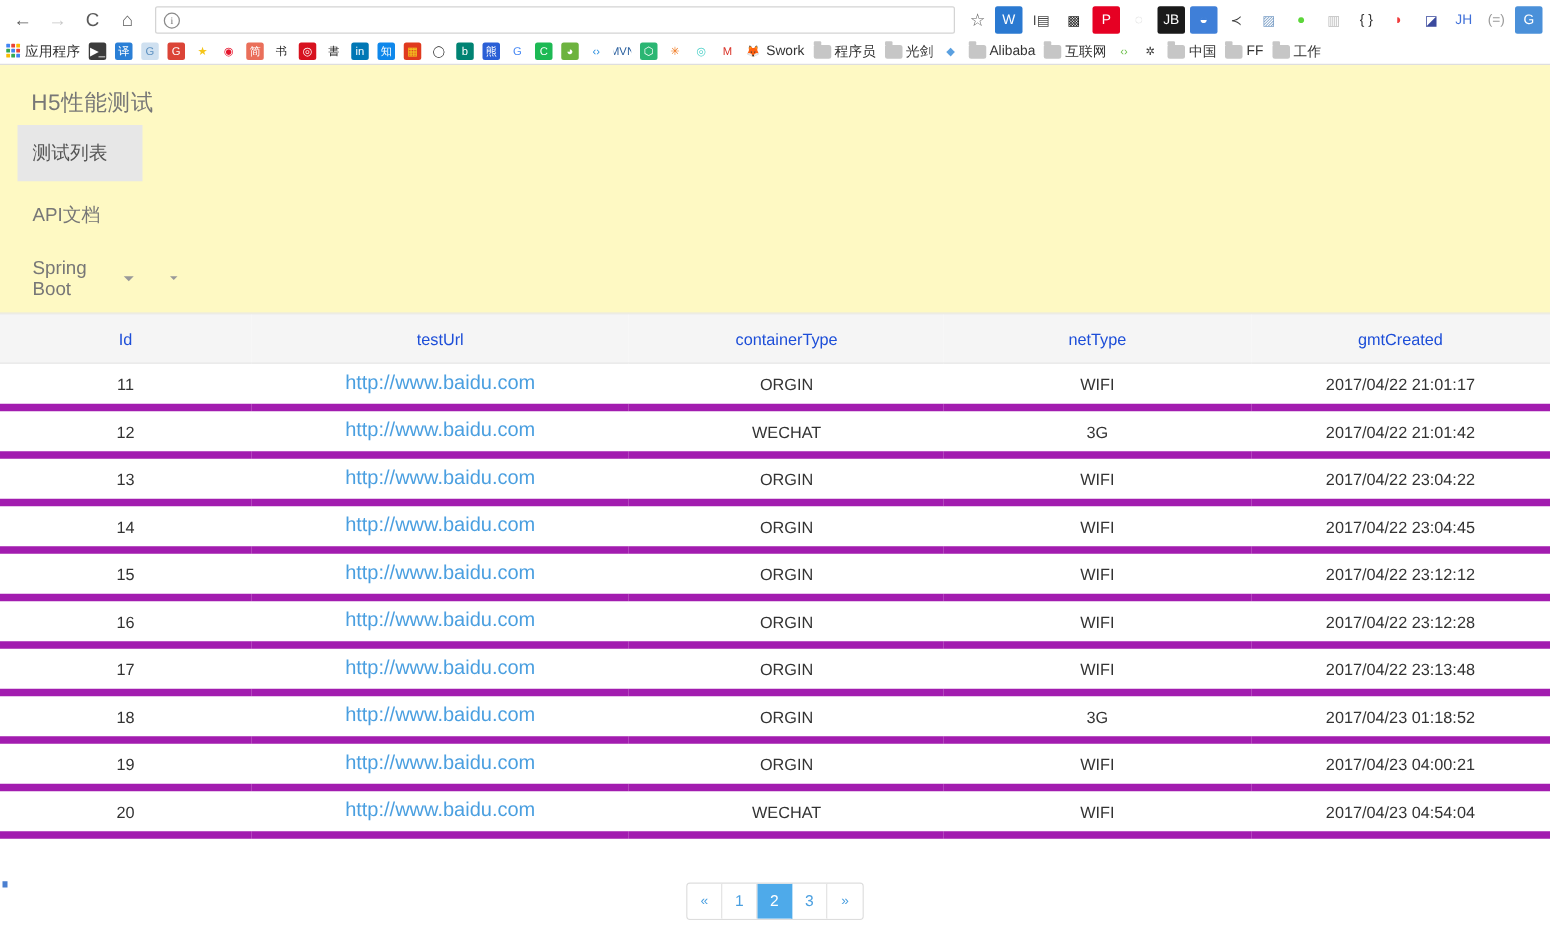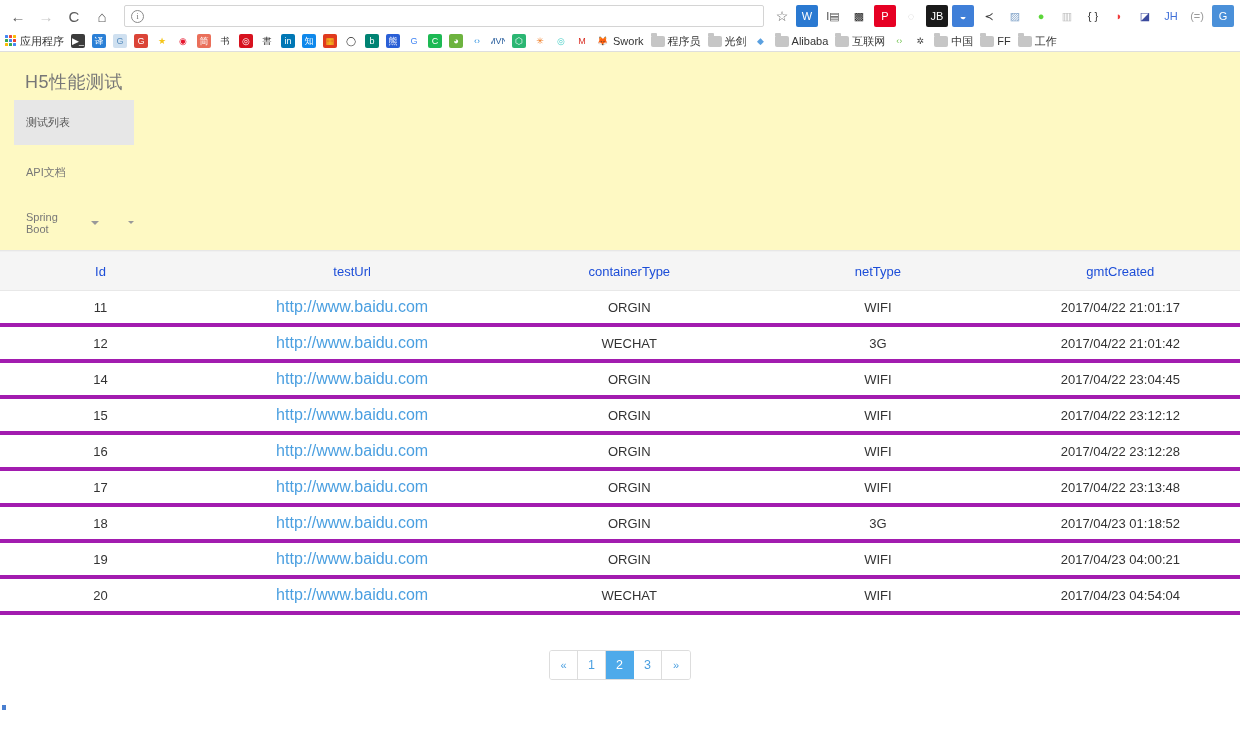--- a/index.html
+++ b/index.html
@@ -160,27 +160,27 @@
     position: absolute;
     left: 25px;
     top: 18px;
     font-size: 18px;
     color: #777777;
     letter-spacing: 0.5px;
   }
   .nav-item {
     position: absolute;
     left: 14px;
-    width: 120px;
+    width: 100px;
     height: 45px;
     display: flex;
     align-items: center;
     padding-left: 12px;
     box-sizing: border-box;
-    font-size: 11px;
+    font-size: 15px;
     color: #777777;
   }
   .nav-item.active {
     background: #e7e7e7;
     color: #555555;
   }
   .nav-item.n1 { top: 48px; }
   .nav-item.n2 { top: 98px; }
   .nav-item.n3 { top: 148px; gap: 24px; }
   .caret {
@@ -215,21 +215,21 @@
     border-bottom: 1px solid #e8e8e8;
     border-top: 1px solid #f0f0f0;
     text-align: center;
     padding: 0;
   }
   table.data tbody td {
     height: 32px;
     font-size: 13px;
     color: #333333;
     text-align: center;
-    border-bottom: 4px solid #a21caf;
+    border-bottom: 6px solid #a21caf;
     padding: 0;
   }
   table.data tbody tr:first-child td { border-top: 0; }
   .col-id { width: 16.2%; }
   .col-url { width: 24.4%; }
   .col-ctype { width: 20.3%; }
   .col-ntype { width: 19.8%; }
   .col-gmt { width: 19.3%; }
   td.url a {
     color: #4a9fe0;
@@ -486,20 +486,27 @@
             <td class="col-gmt">2017/04/22 21:01:17</td>
           </tr>
           <tr>
             <td class="col-id">12</td>
             <td class="col-url url"><a href="#">http://www.baidu.com</a></td>
             <td class="col-ctype">WECHAT</td>
             <td class="col-ntype">3G</td>
             <td class="col-gmt">2017/04/22 21:01:42</td>
           </tr>
           <tr>
+            <td class="col-id">13</td>
+            <td class="col-url url"><a href="#">http://www.baidu.com</a></td>
+            <td class="col-ctype">ORGIN</td>
+            <td class="col-ntype">WIFI</td>
+            <td class="col-gmt">2017/04/22 23:04:22</td>
+          </tr>
+          <tr>
             <td class="col-id">14</td>
             <td class="col-url url"><a href="#">http://www.baidu.com</a></td>
             <td class="col-ctype">ORGIN</td>
             <td class="col-ntype">WIFI</td>
             <td class="col-gmt">2017/04/22 23:04:45</td>
           </tr>
           <tr>
             <td class="col-id">15</td>
             <td class="col-url url"><a href="#">http://www.baidu.com</a></td>
             <td class="col-ctype">ORGIN</td>

